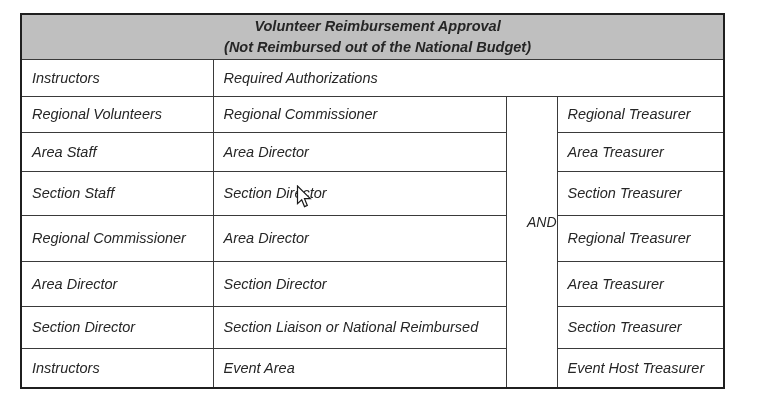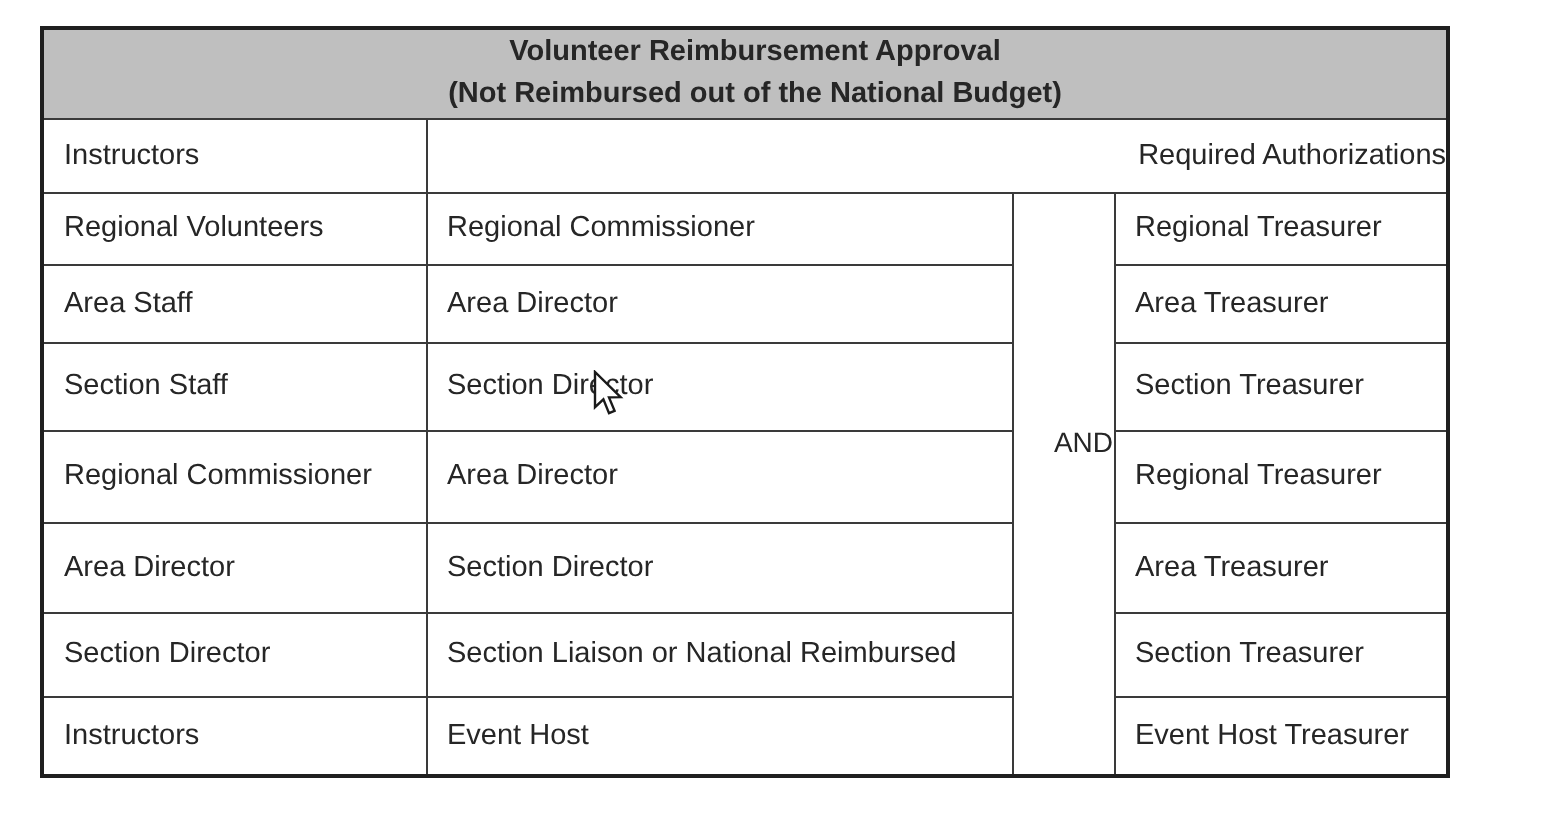--- a/index.html
+++ b/index.html
@@ -28,34 +28,35 @@
   table.approval td {
     border: 1px solid #3a3a3a;
     font-size: 14.5px;
     padding: 0 0 0 10px;
     vertical-align: middle;
     overflow: hidden;
     white-space: nowrap;
   }
   table.approval {
     border: 2px solid #1f1f1f;
+    font-style: italic;
   }
   
   tr.title-row { height: 45px; }
   td.title-cell {
     background: #bfbfbf;
     text-align: center;
     font-weight: bold;
     padding: 0;
     line-height: 21px;
   }
   
   tr.colhead-row { height: 37px; }
   td.req-auth-cell {
-    text-align: right;
+    text-align: left;
     padding: 0;
   }
   
   tr.r0 { height: 36px; }
   tr.r1 { height: 39px; margin-top: 38px; }
   tr.r2 { height: 44px; }
   tr.r3 { height: 46px; }
   tr.r4 { height: 45px; }
   tr.r5 { height: 42px; }
   tr.r6 { height: 40px; }
@@ -140,21 +141,21 @@
     </tr>
 
     <tr class="r5">
       <td>Section Director</td>
       <td>Section Liaison or National Reimbursed</td>
       <td>Section Treasurer</td>
     </tr>
 
     <tr class="r6">
       <td>Instructors</td>
-      <td>Event Host</td>
+      <td>Event Area</td>
       <td>Event Host Treasurer</td>
     </tr>
 
   </tbody>
     </table>
 
   <svg class="cursor" viewBox="0 0 17 24">
     <path d="M 1.5 1 L 1.5 18.6 L 5.7 14.7 L 8.5 21.6 L 11.3 20.4 L 8.5 13.7 L 14.3 13.6 Z" fill="#ffffff" stroke="#1a1a1a" stroke-width="1.2" stroke-linejoin="miter"></path>
   </svg>
 

